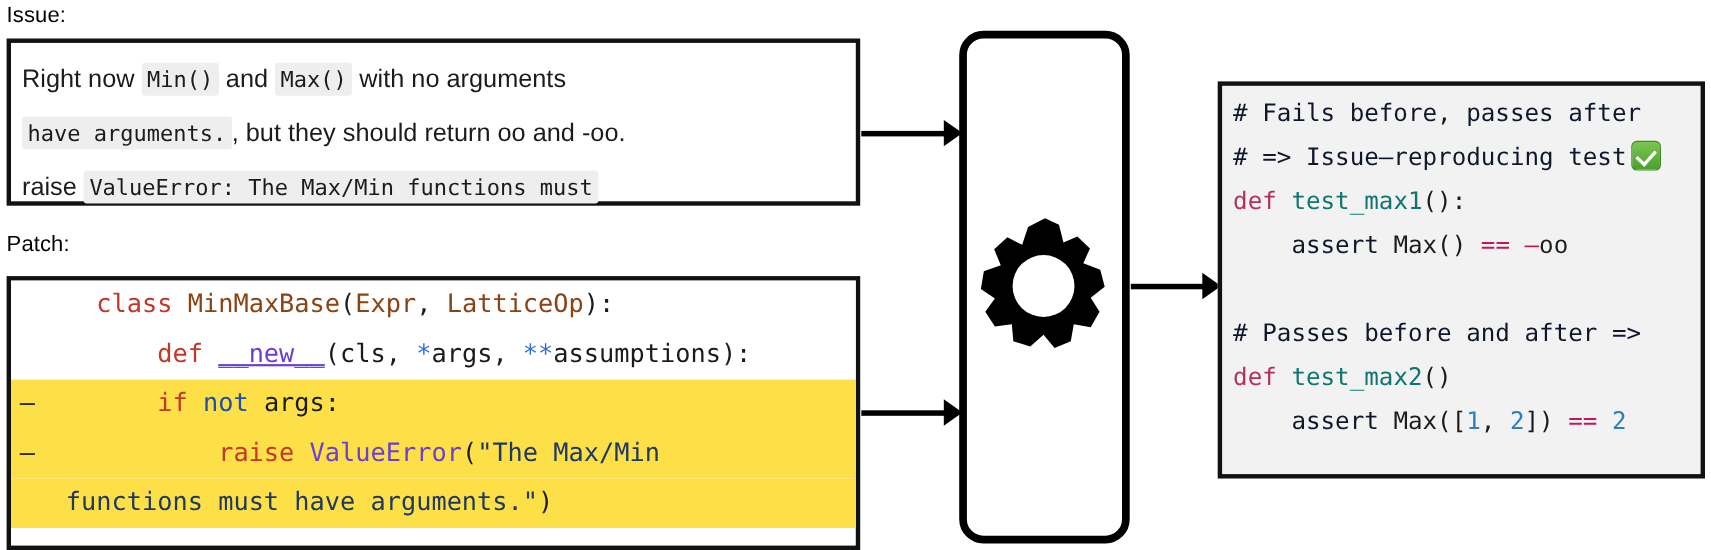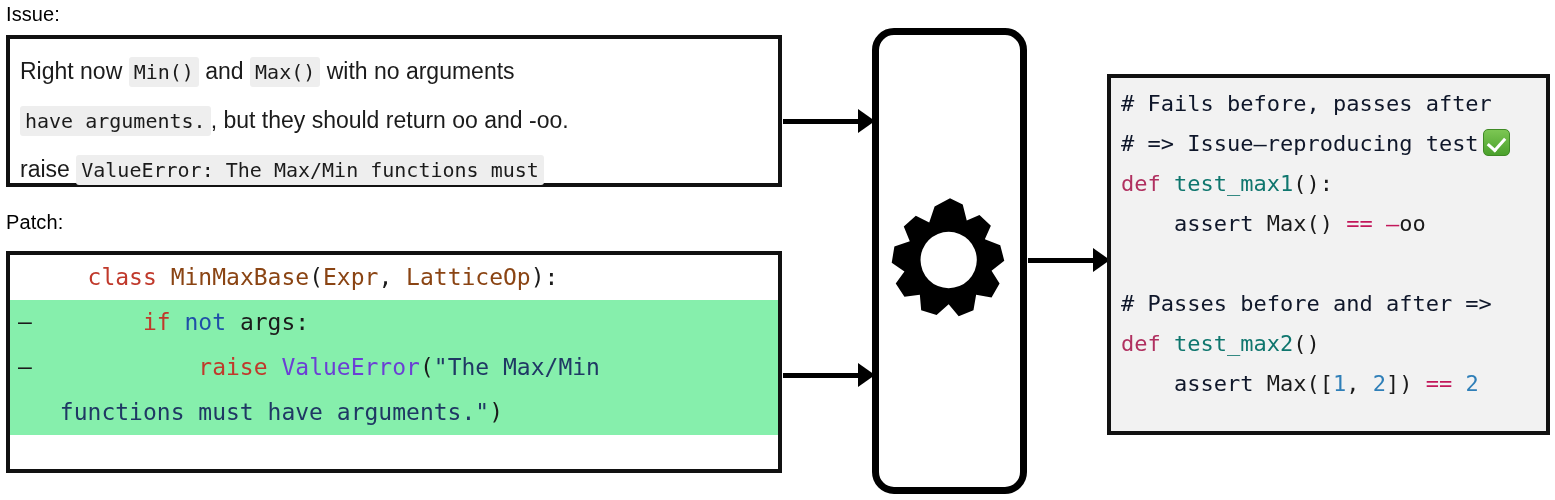--- a/index.html
+++ b/index.html
@@ -57,34 +57,34 @@
     border-radius: 3px;
     padding: 3px 5px;
     color: #1b1b1b;
   }
 
   
   #patch-panel {
     left: 6px;
     top: 251px;
     width: 776px;
-    height: 222px;
+    height: 249px;
     padding: 0;
     overflow: hidden;
   }
   .code-line {
     font-family: "DejaVu Sans Mono", "Liberation Mono", monospace;
     font-size: 23px;
     line-height: 45px;
     height: 45px;
     white-space: pre;
     color: #1b1b1b;
     padding-left: 8px;
   }
-  .code-line.removed { background: #86efac; }
+  .code-line.removed { background: #fde047; }
   .code-line.ctx     { background: #ffffff; }
 
   
   .t-kw      { color: #c0392b; }          
   .t-kw2     { color: #1f4fa8; }          
   .t-cls     { color: #8a4413; }          
   .t-fn      { color: #6b3fd4; text-decoration: underline; } 
   .t-exc     { color: #6b3fd4; }          
   .t-star    { color: #2f6fd0; }          
   .t-str     { color: #1f3864; }          
@@ -205,20 +205,21 @@
   <div class="issue-line">
     <span>raise </span><span class="inline-code">ValueError: The Max/Min functions must</span>
   </div>
 </div>
 
 <div class="abs section-label" id="patch-label">Patch:</div>
 
 <div class="abs panel" id="patch-panel">
   <div id="patch-lines">
       <div class="code-line ctx"><span style="display: inline-block; width: 28px;"> </span><span class="t-plain">   </span><span class="t-kw">class</span><span class="t-plain"> </span><span class="t-cls">MinMaxBase</span><span class="t-plain">(</span><span class="t-cls">Expr</span><span class="t-plain">, </span><span class="t-cls">LatticeOp</span><span class="t-plain">):</span></div>
+      <div class="code-line ctx"><span style="display: inline-block; width: 28px;"> </span><span class="t-plain">       </span><span class="t-kw">def</span><span class="t-plain"> </span><span class="t-fn">__new__</span><span class="t-plain">(cls, </span><span class="t-star">*</span><span class="t-plain">args, </span><span class="t-star">**</span><span class="t-plain">assumptions):</span></div>
       <div class="code-line removed"><span style="display: inline-block; width: 28px;">–</span><span class="t-plain">       </span><span class="t-kw">if</span><span class="t-plain"> </span><span class="t-kw2">not</span><span class="t-plain"> args:</span></div>
       <div class="code-line removed"><span style="display: inline-block; width: 28px;">–</span><span class="t-plain">           </span><span class="t-kw">raise</span><span class="t-plain"> </span><span class="t-exc">ValueError</span><span class="t-plain">(</span><span class="t-str">"The Max/Min</span></div>
       <div class="code-line removed"><span style="display: inline-block; width: 28px;"> </span><span class="t-plain"> </span><span class="t-str">functions must have arguments."</span><span class="t-plain">)</span></div>
     </div>
 </div>
 
 <div class="abs arrow-shaft" id="arrow-issue-shaft"></div>
 <div class="abs arrow-head" id="arrow-issue-head"></div>
 
 <div class="abs arrow-shaft" id="arrow-patch-shaft"></div>

